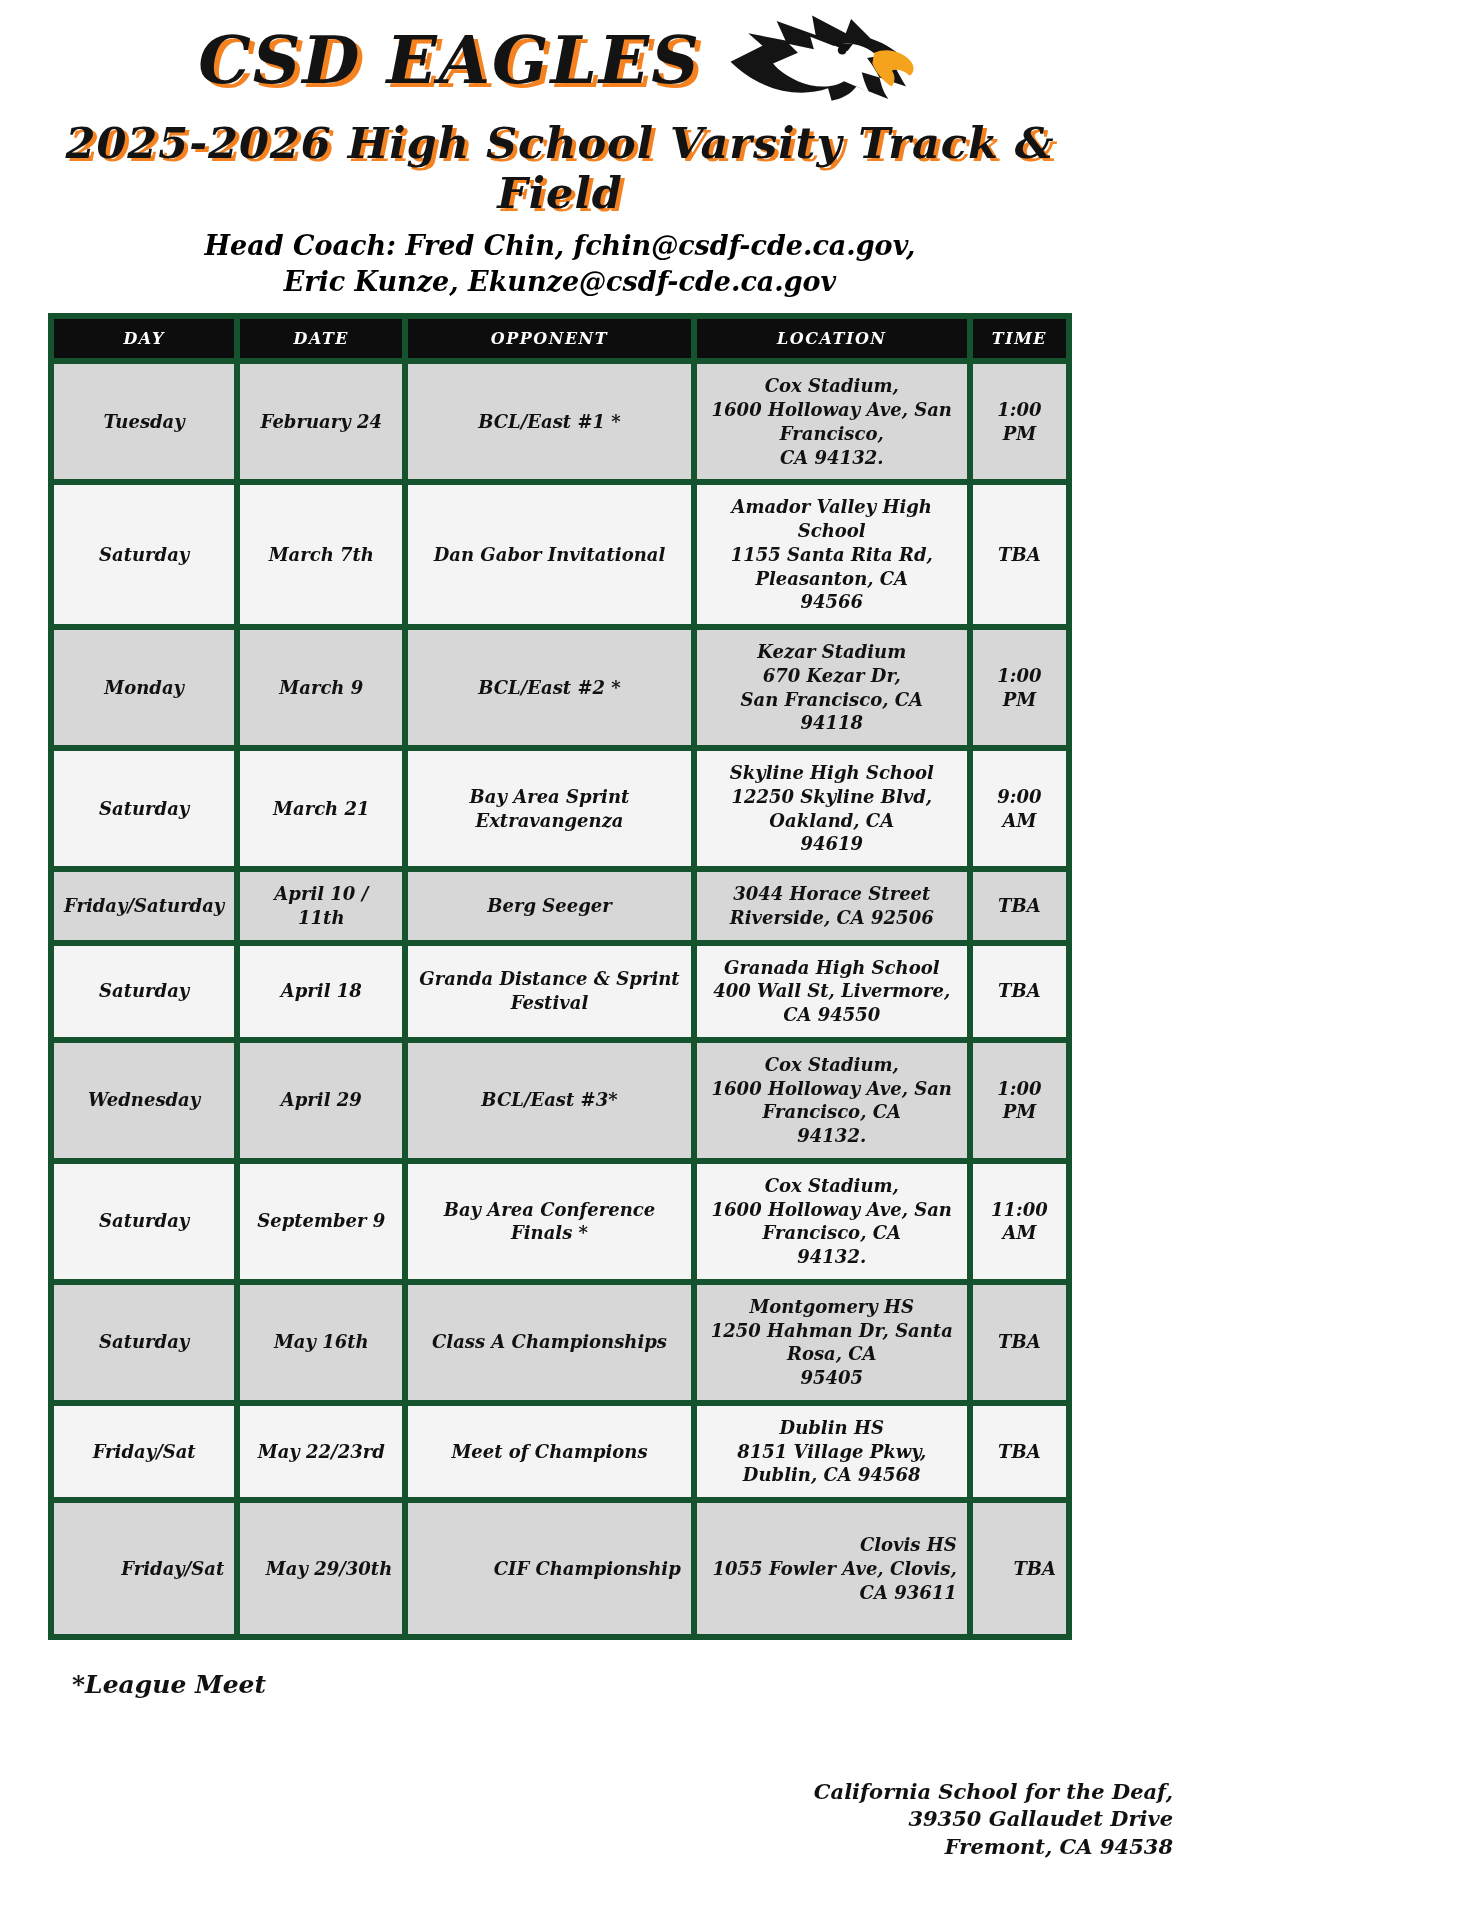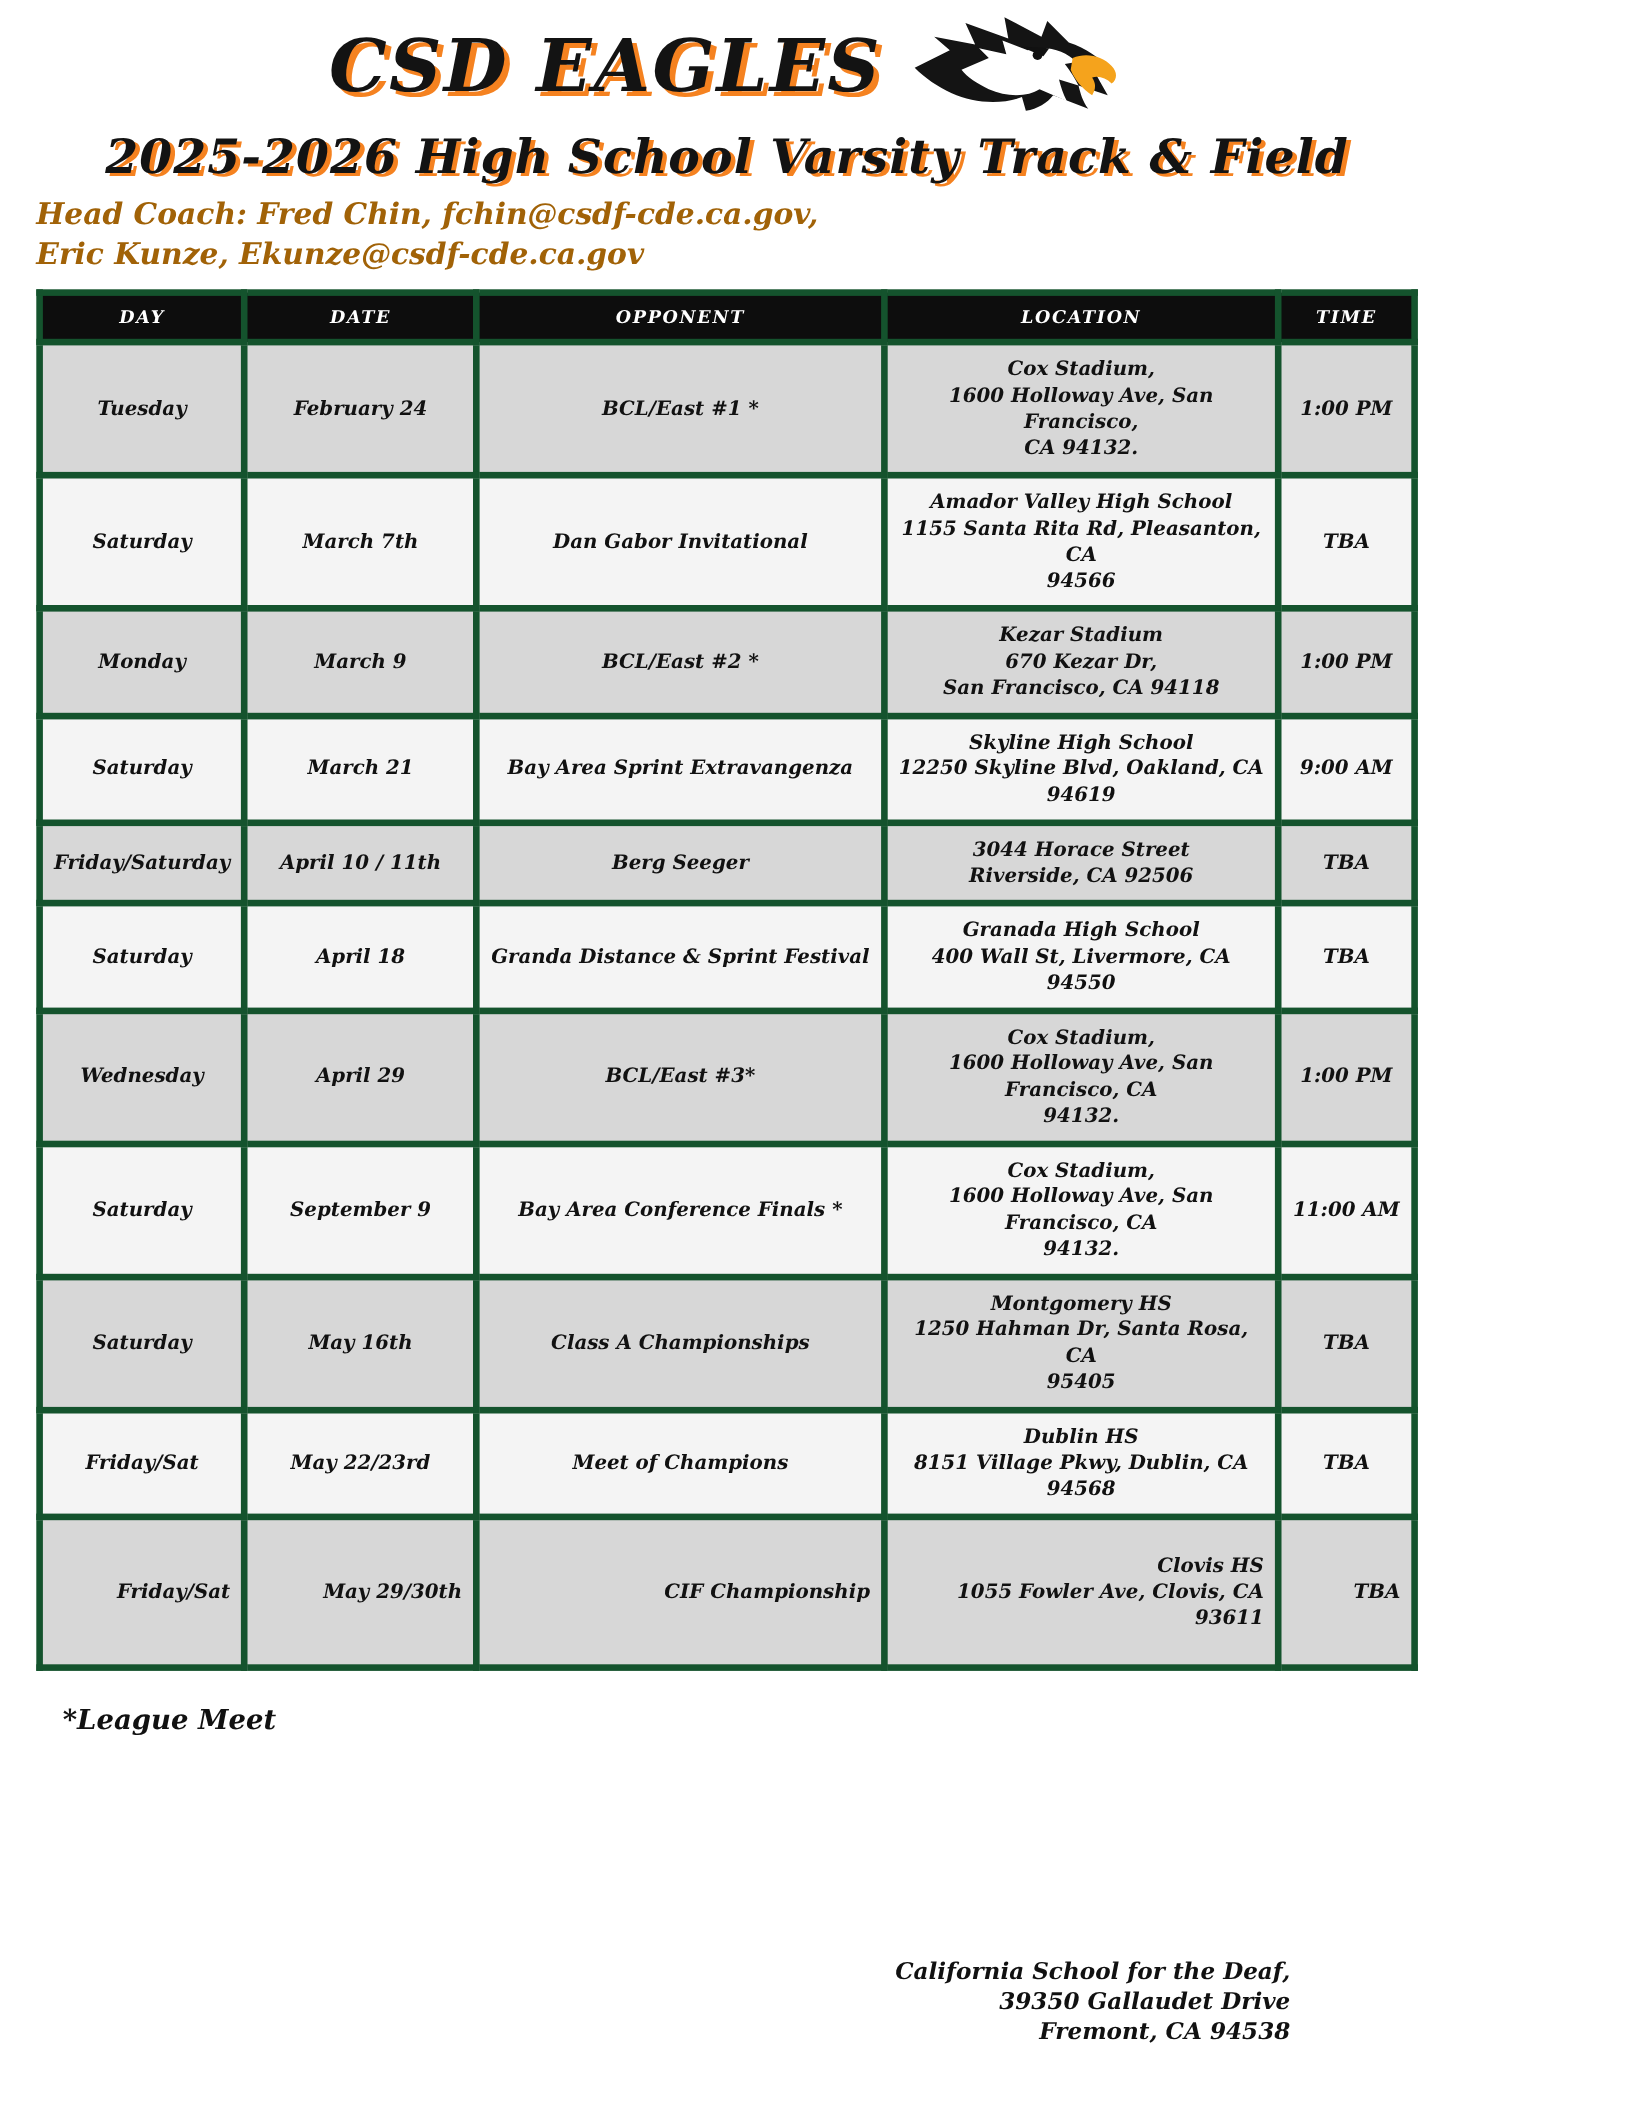--- a/index.html
+++ b/index.html
@@ -8,22 +8,22 @@
     width: 1484px;
     height: 1920px;
     background: #ffffff;
     position: relative;
     font-family: "DejaVu Serif", serif;
     font-weight: 700;
     font-style: italic;
     color: #111111;
   }
   .content {
-    width: 1256px;
-    margin-left: 33px;
+    width: 1024px;
+    margin-left: 48px;
     padding-top: 6px;
   }
   .title-row {
     display: flex;
     justify-content: center;
     align-items: center;
     gap: 26px;
     margin-top: 4px;
   }
   .main-title {
@@ -37,25 +37,25 @@
   .eagle-logo { flex: 0 0 auto; }
   .subtitle {
     text-align: center;
     font-size: 43px;
     letter-spacing: 1px;
     margin-top: 6px;
     color: #131313;
     text-shadow: 4px 3px 0 #f58220;
   }
   .contact {
-    text-align: left;
+    text-align: center;
     font-size: 27px;
     line-height: 1.32;
     margin-top: 10px;
-    color: #a16207;
+    color: #000000;
   }
   table.schedule {
     width: 100%;
     border-collapse: collapse;
     margin-top: 14px;
     border: 2px solid #111;
   }
   table.schedule th, table.schedule td {
     border: 6px solid #14532d;
     text-align: center;

